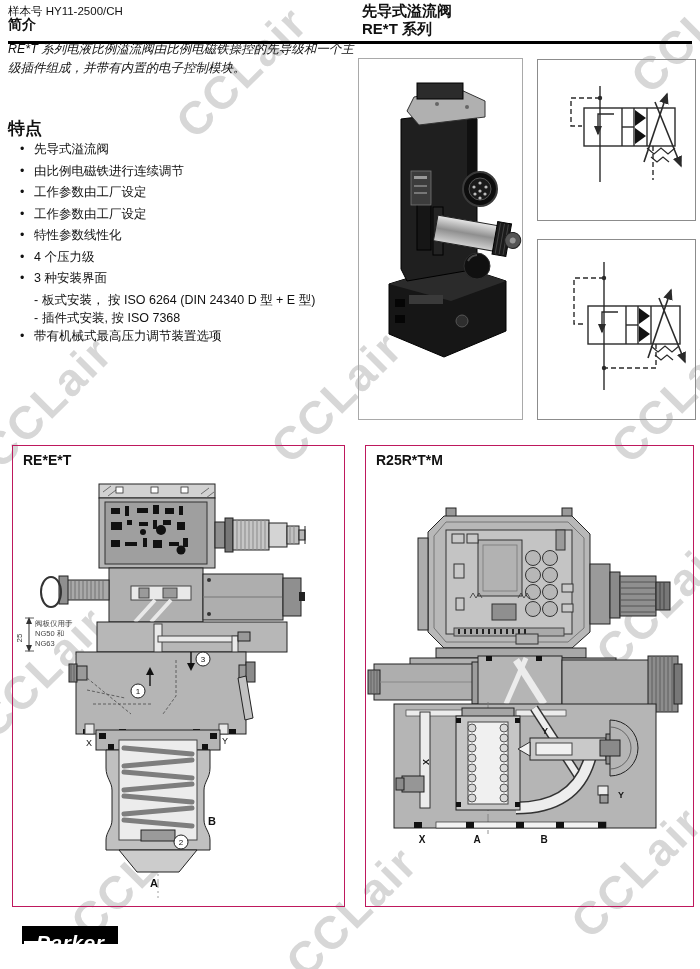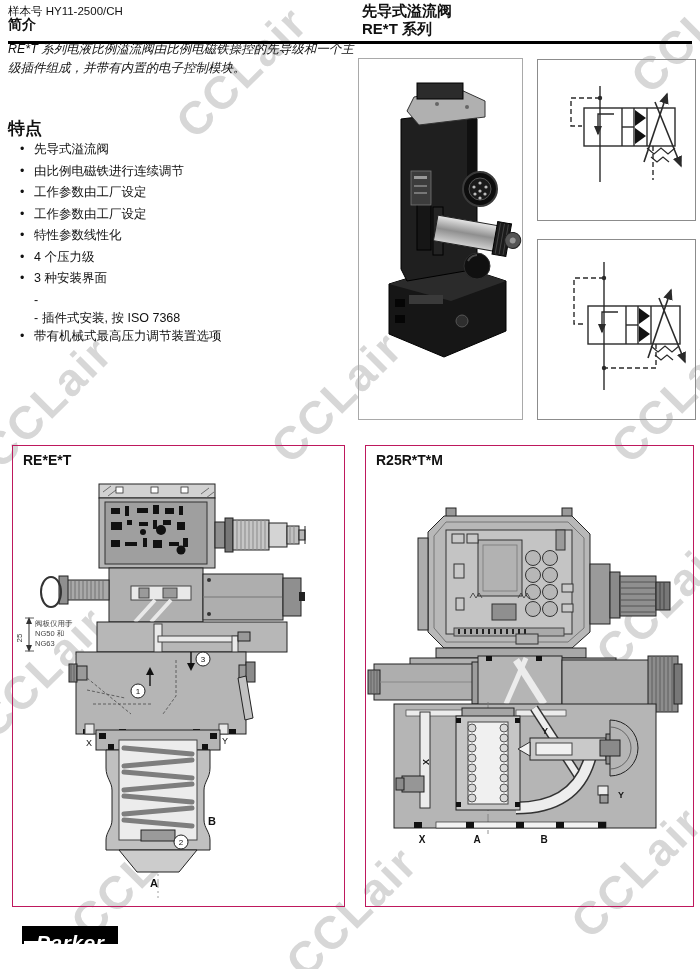--- a/index.html
+++ b/index.html
@@ -93,20 +93,21 @@
     <div class="feat-row">
         <span class="mk">•</span>
         <span>4 个压力级</span>
       </div>
     <div class="feat-row">
         <span class="mk">•</span>
         <span>3 种安装界面</span>
       </div>
     <div class="feat-row sub">
         <span class="mk">-</span>
+        <span>板式安装， 按 ISO 6264 (DIN 24340 D 型 + E 型)</span>
       </div>
     <div class="feat-row sub">
         <span class="mk">-</span>
         <span>插件式安装, 按 ISO 7368</span>
       </div>
     <div class="feat-row">
         <span class="mk">•</span>
         <span>带有机械式最高压力调节装置选项</span>
       </div>
   </div>

